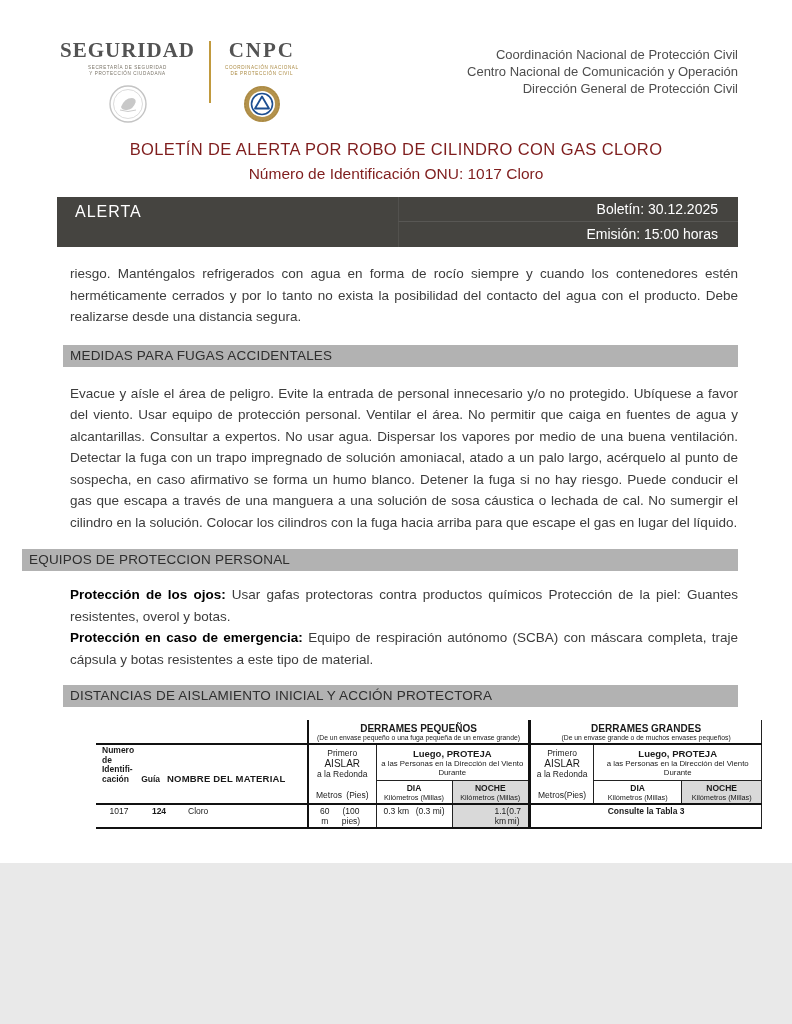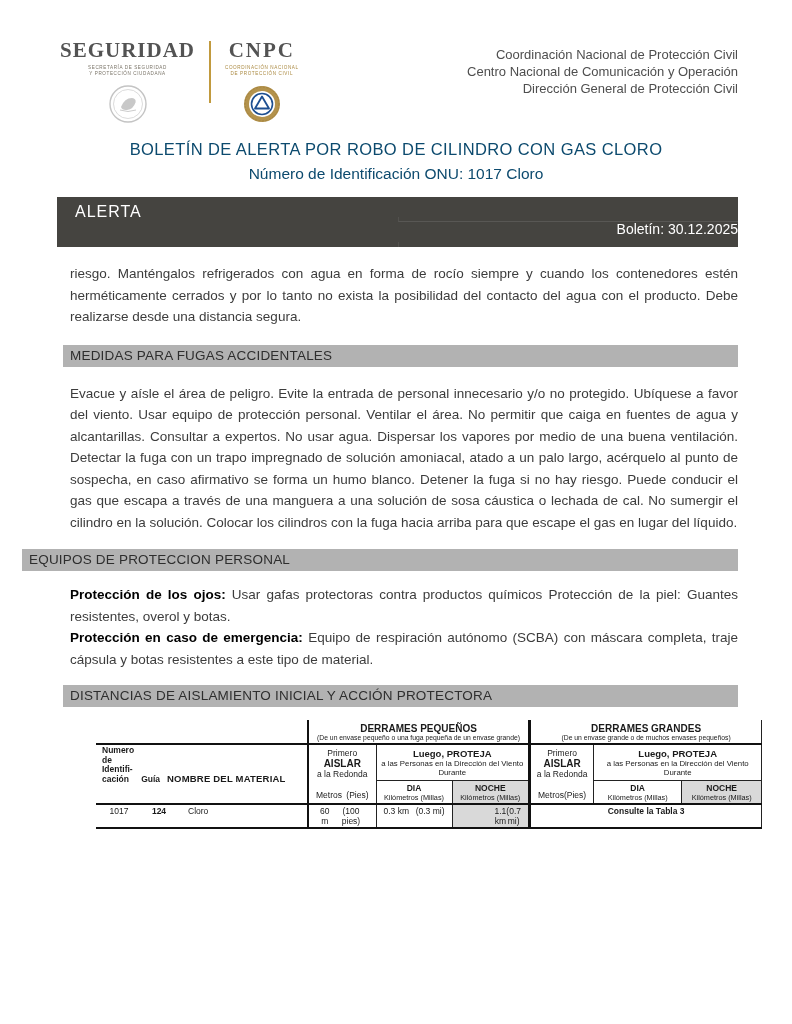--- a/index.html
+++ b/index.html
@@ -1,49 +1,49 @@
 <!DOCTYPE html>
 <html><head>
 <meta charset="utf-8">
 <style>
   * { margin:0; padding:0; box-sizing:border-box; }
   html,body { background:#e9e9e9; }
   .page {
     position:relative;
-    width:792px; height:1024px;
+    width:792px; height:863px;
     margin:0 auto;
     background:#ffffff;
     font-family:"Liberation Sans", sans-serif;
     color:#3d3d3d;
     overflow:hidden;
   }
   
   .header { display:flex; justify-content:space-between; padding:38px 54px 0 60px; }
   .logos { display:flex; align-items:flex-start; gap:14px; }
   .logo-block { display:flex; flex-direction:column; align-items:center; }
   .logo-wordmark { font-family:"Liberation Serif", serif; font-weight:700; font-size:21px; color:#535353; letter-spacing:1px; }
   .logo-sub { margin-top:2px; font-size:4.6px; letter-spacing:.6px; text-align:center; line-height:1.35; }
   .logo-sub.seg { color:#7a7468; }
   .logo-sub.cnpc { color:#ab8a42; }
   .gold-divider { width:2px; height:62px; background:#c19a3e; margin-top:3px; }
   .seal { margin-top:7px; }
   .hdr-right { text-align:right; font-size:13px; line-height:17px; color:#4e4e4e; padding-top:8px; }
   
-  .doc-title { text-align:center; margin-top:16px; color:#0c4a6e; }
+  .doc-title { text-align:center; margin-top:16px; color:#7f1d1d; }
   .doc-title .t1 { font-size:16.5px; font-weight:500; letter-spacing:.4px; }
   .doc-title .t2 { font-size:15.5px; font-weight:500; margin-top:6px; }
   
   .alert-bar {
     margin:14px 54px 0 57px;
     background:#454440; color:#ffffff;
     display:grid; grid-template-columns:1fr 340px; grid-template-rows:25px 25px;
   }
   .alert-label { grid-row:1 / 3; padding:6px 0 0 18px; font-size:16px; letter-spacing:1px; font-weight:400; }
-  .alert-right { text-align:right; padding-right:0; font-size:14px; line-height:25px;
-                 border-left:1px solid rgba(255,255,255,.07);margin-top:20px; }
+  .alert-right { text-align:right; padding-right:20px; font-size:14px; line-height:25px;
+                 border-left:1px solid rgba(255,255,255,.07); }
   .alert-right.r1 { border-bottom:1px solid rgba(255,255,255,.10); }
   
   .body-text { margin:16px 54px 0 70px; font-size:13.5px; line-height:21.5px; text-align:justify; color:#3c3c3c; }
   .body-text p { margin:0; }
   .section-bar {
     margin:17px 54px 0 63px;
     background:#b2b2b2; color:#2e2e2e;
     font-size:13.5px; padding:3px 8px 4px 7px; letter-spacing:.2px;
   }
   .runin { font-weight:700; color:#000000; }
@@ -58,21 +58,21 @@
   .bt-thin  { border-top:1px solid #222; }
   .bb-thin  { border-bottom:2px solid #111; }
   .bl-thick { border-left:2px solid #111; }
   .bl-xthick{ border-left:3px solid #111; }
   .bl-thin  { border-left:1px solid #222; }
   .br-thin  { border-right:1px solid #222; }
   .shaded   { background:#d9d9d9; }
   .grp-title { font-size:10px; font-weight:700; line-height:11px; padding-top:2px; }
   .grp-sub   { font-size:6.8px; line-height:8px; }
   .aislar-l1 { font-size:8.5px; line-height:10px; padding-top:2px; }
-  .aislar-l2 { font-size:10px; font-weight:700; line-height:11px; }
+  .aislar-l2 { font-size:10px; font-weight:400; line-height:11px; }
   .aislar-l3 { font-size:8.5px; line-height:10px; }
   .proteja-l1{ font-size:9.5px; font-weight:700; line-height:11px; padding-top:2px; }
   .proteja-l2{ font-size:7.8px; line-height:9px; }
   .dn-head   { font-size:8.5px; font-weight:700; line-height:10px; padding-top:1px; }
   .dn-sub    { font-size:7.3px; line-height:9px; }
   .split { display:flex; justify-content:space-between; padding:0 5px; font-size:8.5px; }
   .left-head-inner { display:flex; align-items:flex-end; gap:7px; padding:0 2px 2px 4px; text-align:left; }
   .idhead { font-size:8.5px; font-weight:700; line-height:9.5px; }
   .guiahead { font-size:8.5px; font-weight:700; }
   .mathead { font-size:9.5px; font-weight:700; letter-spacing:.2px; }

